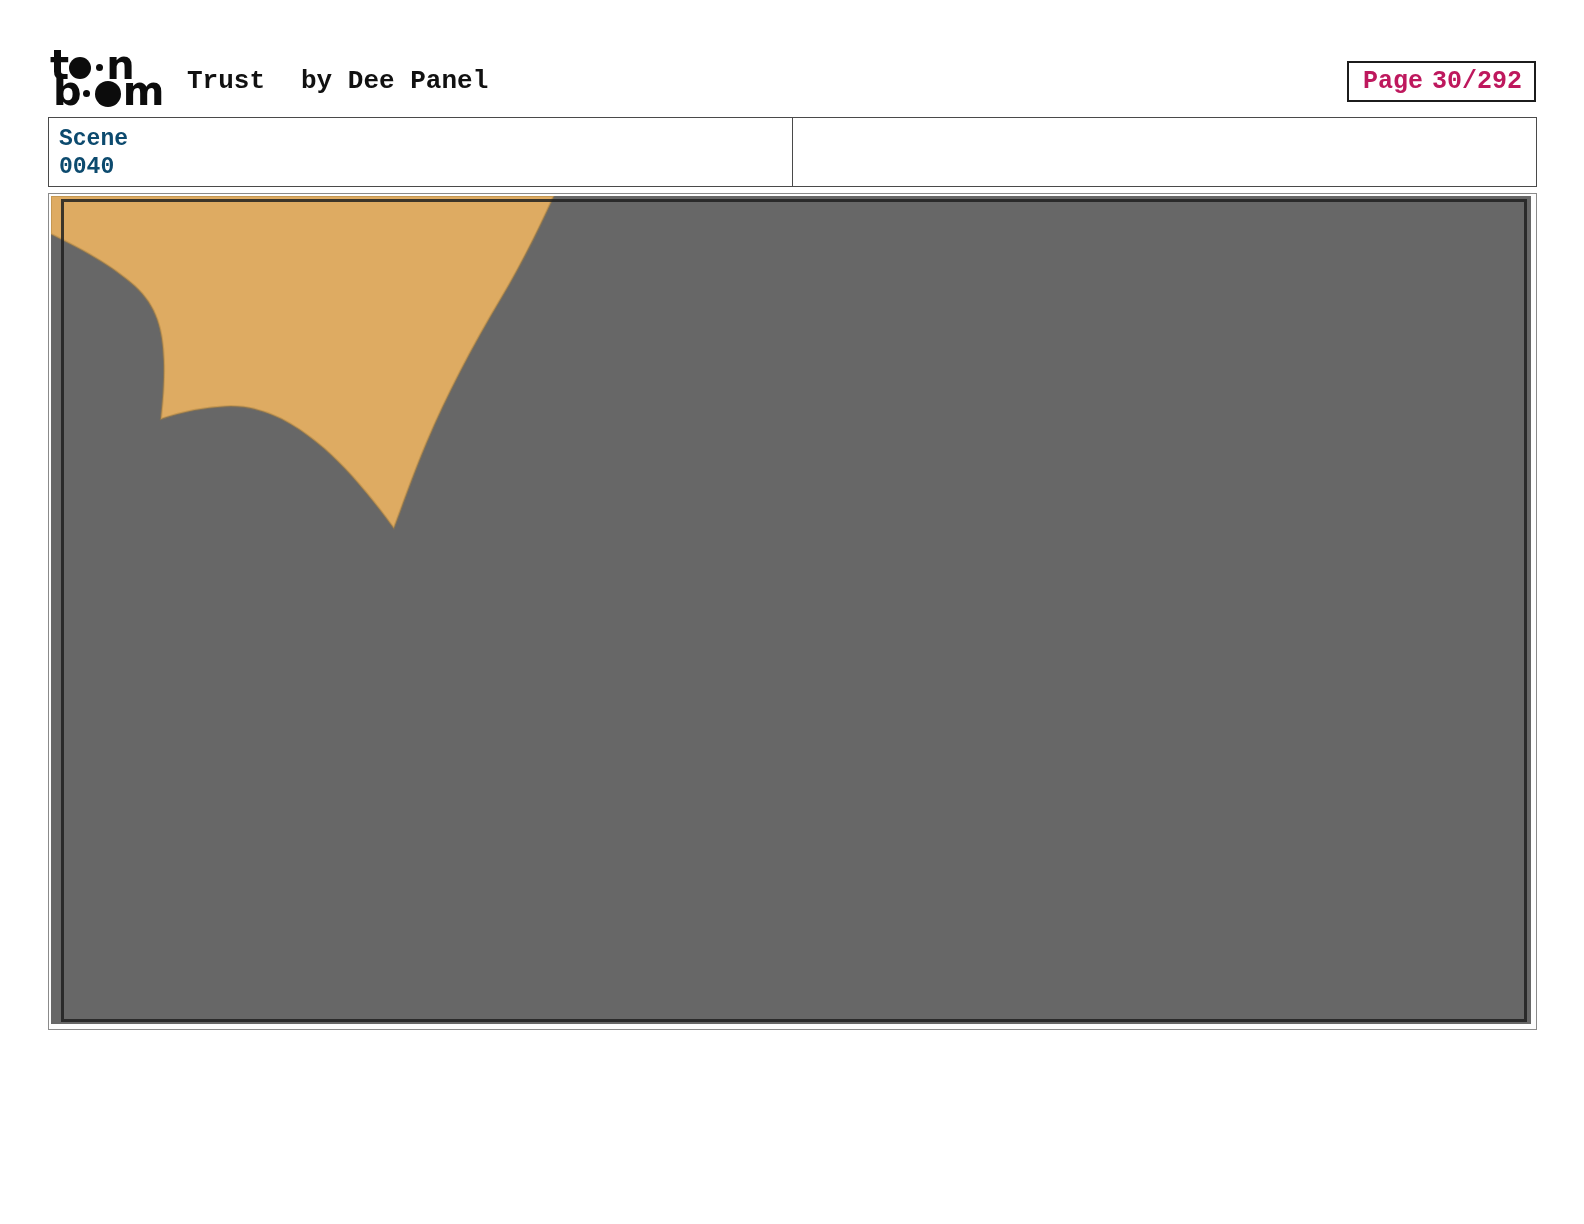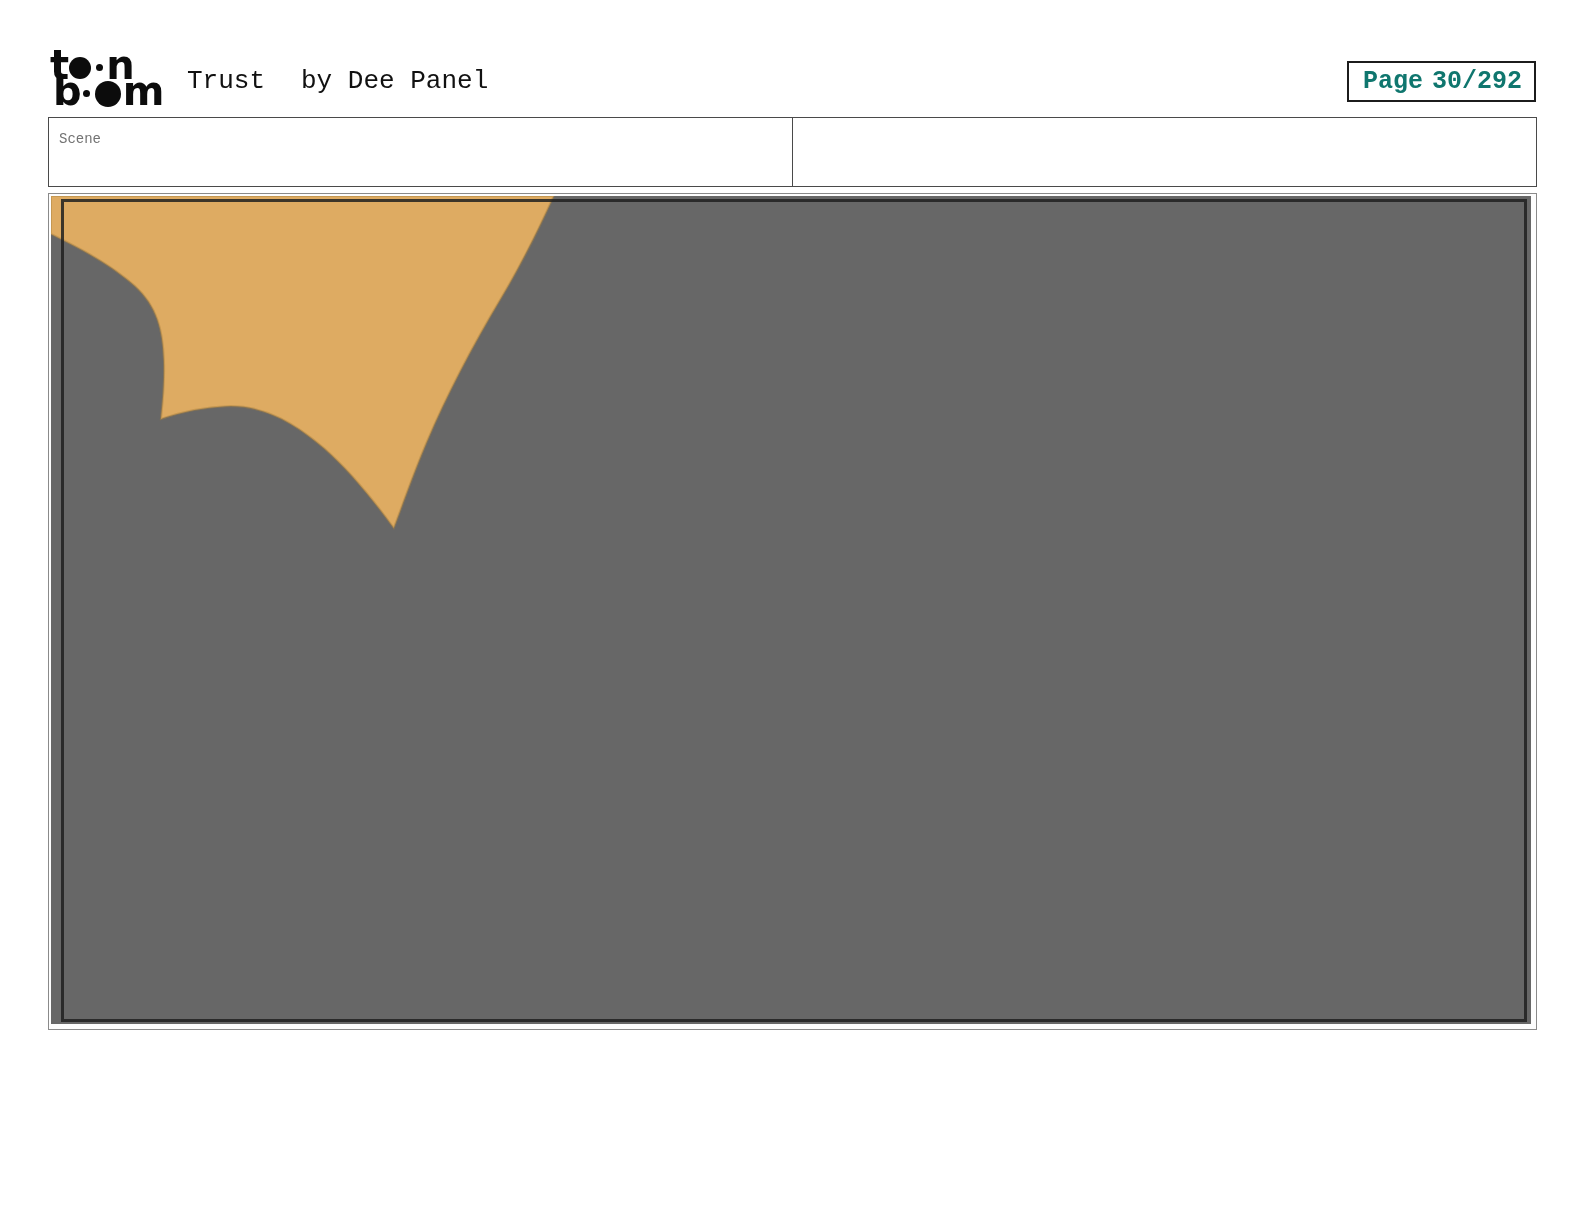--- a/index.html
+++ b/index.html
@@ -9,29 +9,29 @@
   
   .logo { position:absolute; left:50px; top:52px; color:#0c0c0c; font-family:"DejaVu Sans", sans-serif; font-weight:bold; white-space:nowrap; }
   .logo-row { display:flex; align-items:flex-end; height:28px; }
   .logo-row2 { margin-top:-2px; margin-left:3px; }
   .logo-letter { font-size:40px; line-height:30px; letter-spacing:-2px; }
   .logo-disc { background:#0c0c0c; border-radius:50%; display:inline-block; }
   .disc-md { width:22px; height:22px; margin:0 2px 1px 2px; }
   .disc-lg { width:26px; height:26px; margin:0 2px -1px 2px; }
   .disc-sm { width:7px; height:7px; margin:0 3px 9px 3px; }
 
-  .title-block { position:absolute; left:187px; top:66px; display:flex; gap:36px; font-weight:normal; font-size:26px; color:#111; white-space:nowrap; }
+  .title-block { position:absolute; left:187px; top:66px; display:flex; gap:36px; font-weight:bold; font-size:26px; color:#111; white-space:nowrap; }
 
   .page-box { position:absolute; left:1347px; top:61px; width:189px; height:41px; border:2px solid #1c1c1c; background:#fff;
               display:flex; align-items:center; justify-content:space-between; padding:0 12px 0 14px;
-              font-weight:bold; font-size:25px; color:#0f766e; }
+              font-weight:bold; font-size:25px; color:#be185d; }
 
   
   .info-table { position:absolute; left:48px; top:117px; width:1489px; height:70px; border:1px solid #4a4a4a; background:#fff; display:flex; }
-  .info-cell { padding:7px 10px; font-size:14px; line-height:28px; color:#737373; }
+  .info-cell { padding:7px 10px; font-size:23px; line-height:28px; color:#0c4a6e;font-weight:bold; }
   .cell-scene { width:744px; border-right:1px solid #4a4a4a; }
   .cell-panel { flex:1; }
   .info-cell div { white-space:pre; }
 
   
   .panel { position:absolute; left:48px; top:193px; width:1489px; height:837px; border:1px solid #8a8a8a; background:#fdfdfd; }
   .panel-image { position:absolute; left:2px; top:2px; right:5px; bottom:5px; overflow:hidden; }
   .panel-image svg { display:block; width:100%; height:100%; }
   .camera-frame { position:absolute; left:12px; top:5px; right:9px; bottom:7px; border:3px solid; pointer-events:none; }
 </style>
@@ -61,20 +61,21 @@
   </div>
 
   <div class="page-box">
     <span>Page</span>
     <span>30/292</span>
   </div>
 
   <div class="info-table">
     <div class="info-cell cell-scene">
       <div>Scene</div>
+      <div>0040</div>
     </div>
   </div>
 
   <div class="panel">
     <div class="panel-image" style="background: rgb(103, 103, 103);">
       <svg viewBox="0 0 1481 828" preserveAspectRatio="none">
         <path stroke-width="2" stroke-opacity="0.45" d="M 0 38 C 28 52 58 67 84 90 C 106 110 112 134 113 164 C 114 190 111 212 110 223 C 124 218 150 211 180 210 C 216 210 246 229 273 252 C 297 273 322 303 343 332 C 351 311 362 279 376 246 C 396 199 421 151 451 101 C 469 71 490 29 503 0 L 0 0 Z" fill="#deab62" stroke="#a8813f"></path>
       </svg>
     </div>
     <div class="camera-frame" style="border-color: rgba(32, 32, 32, 0.85);"></div>

